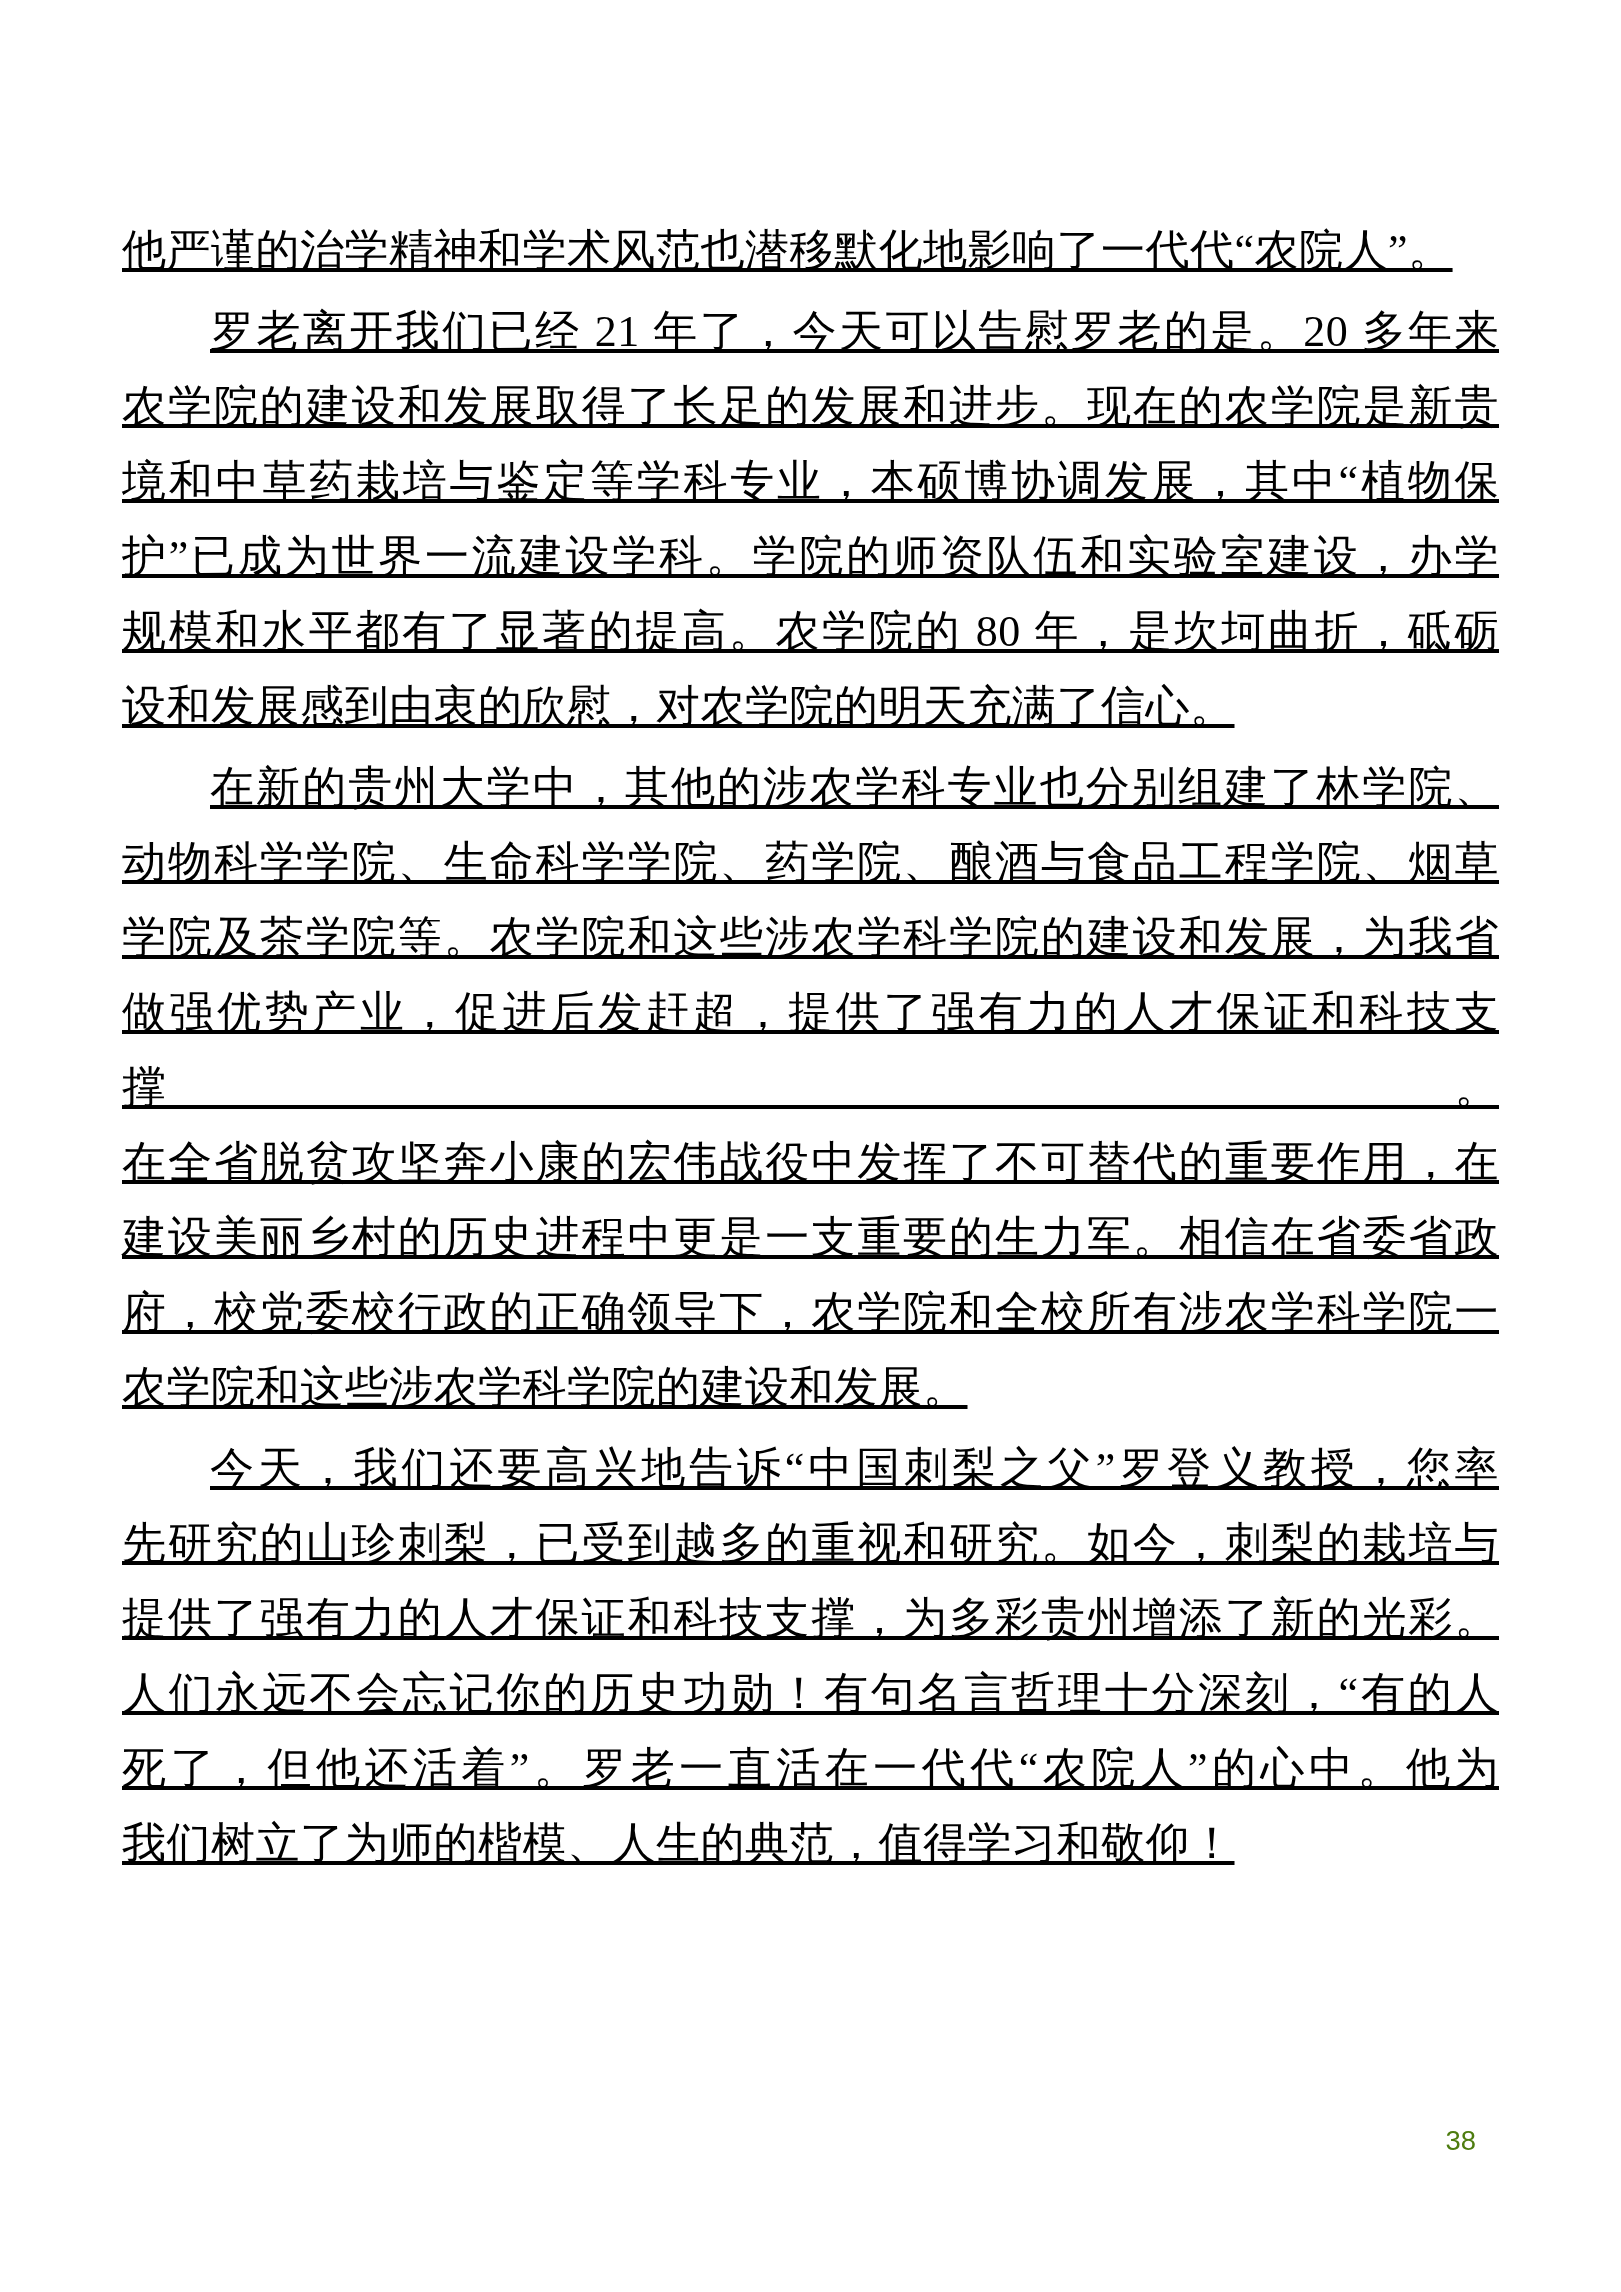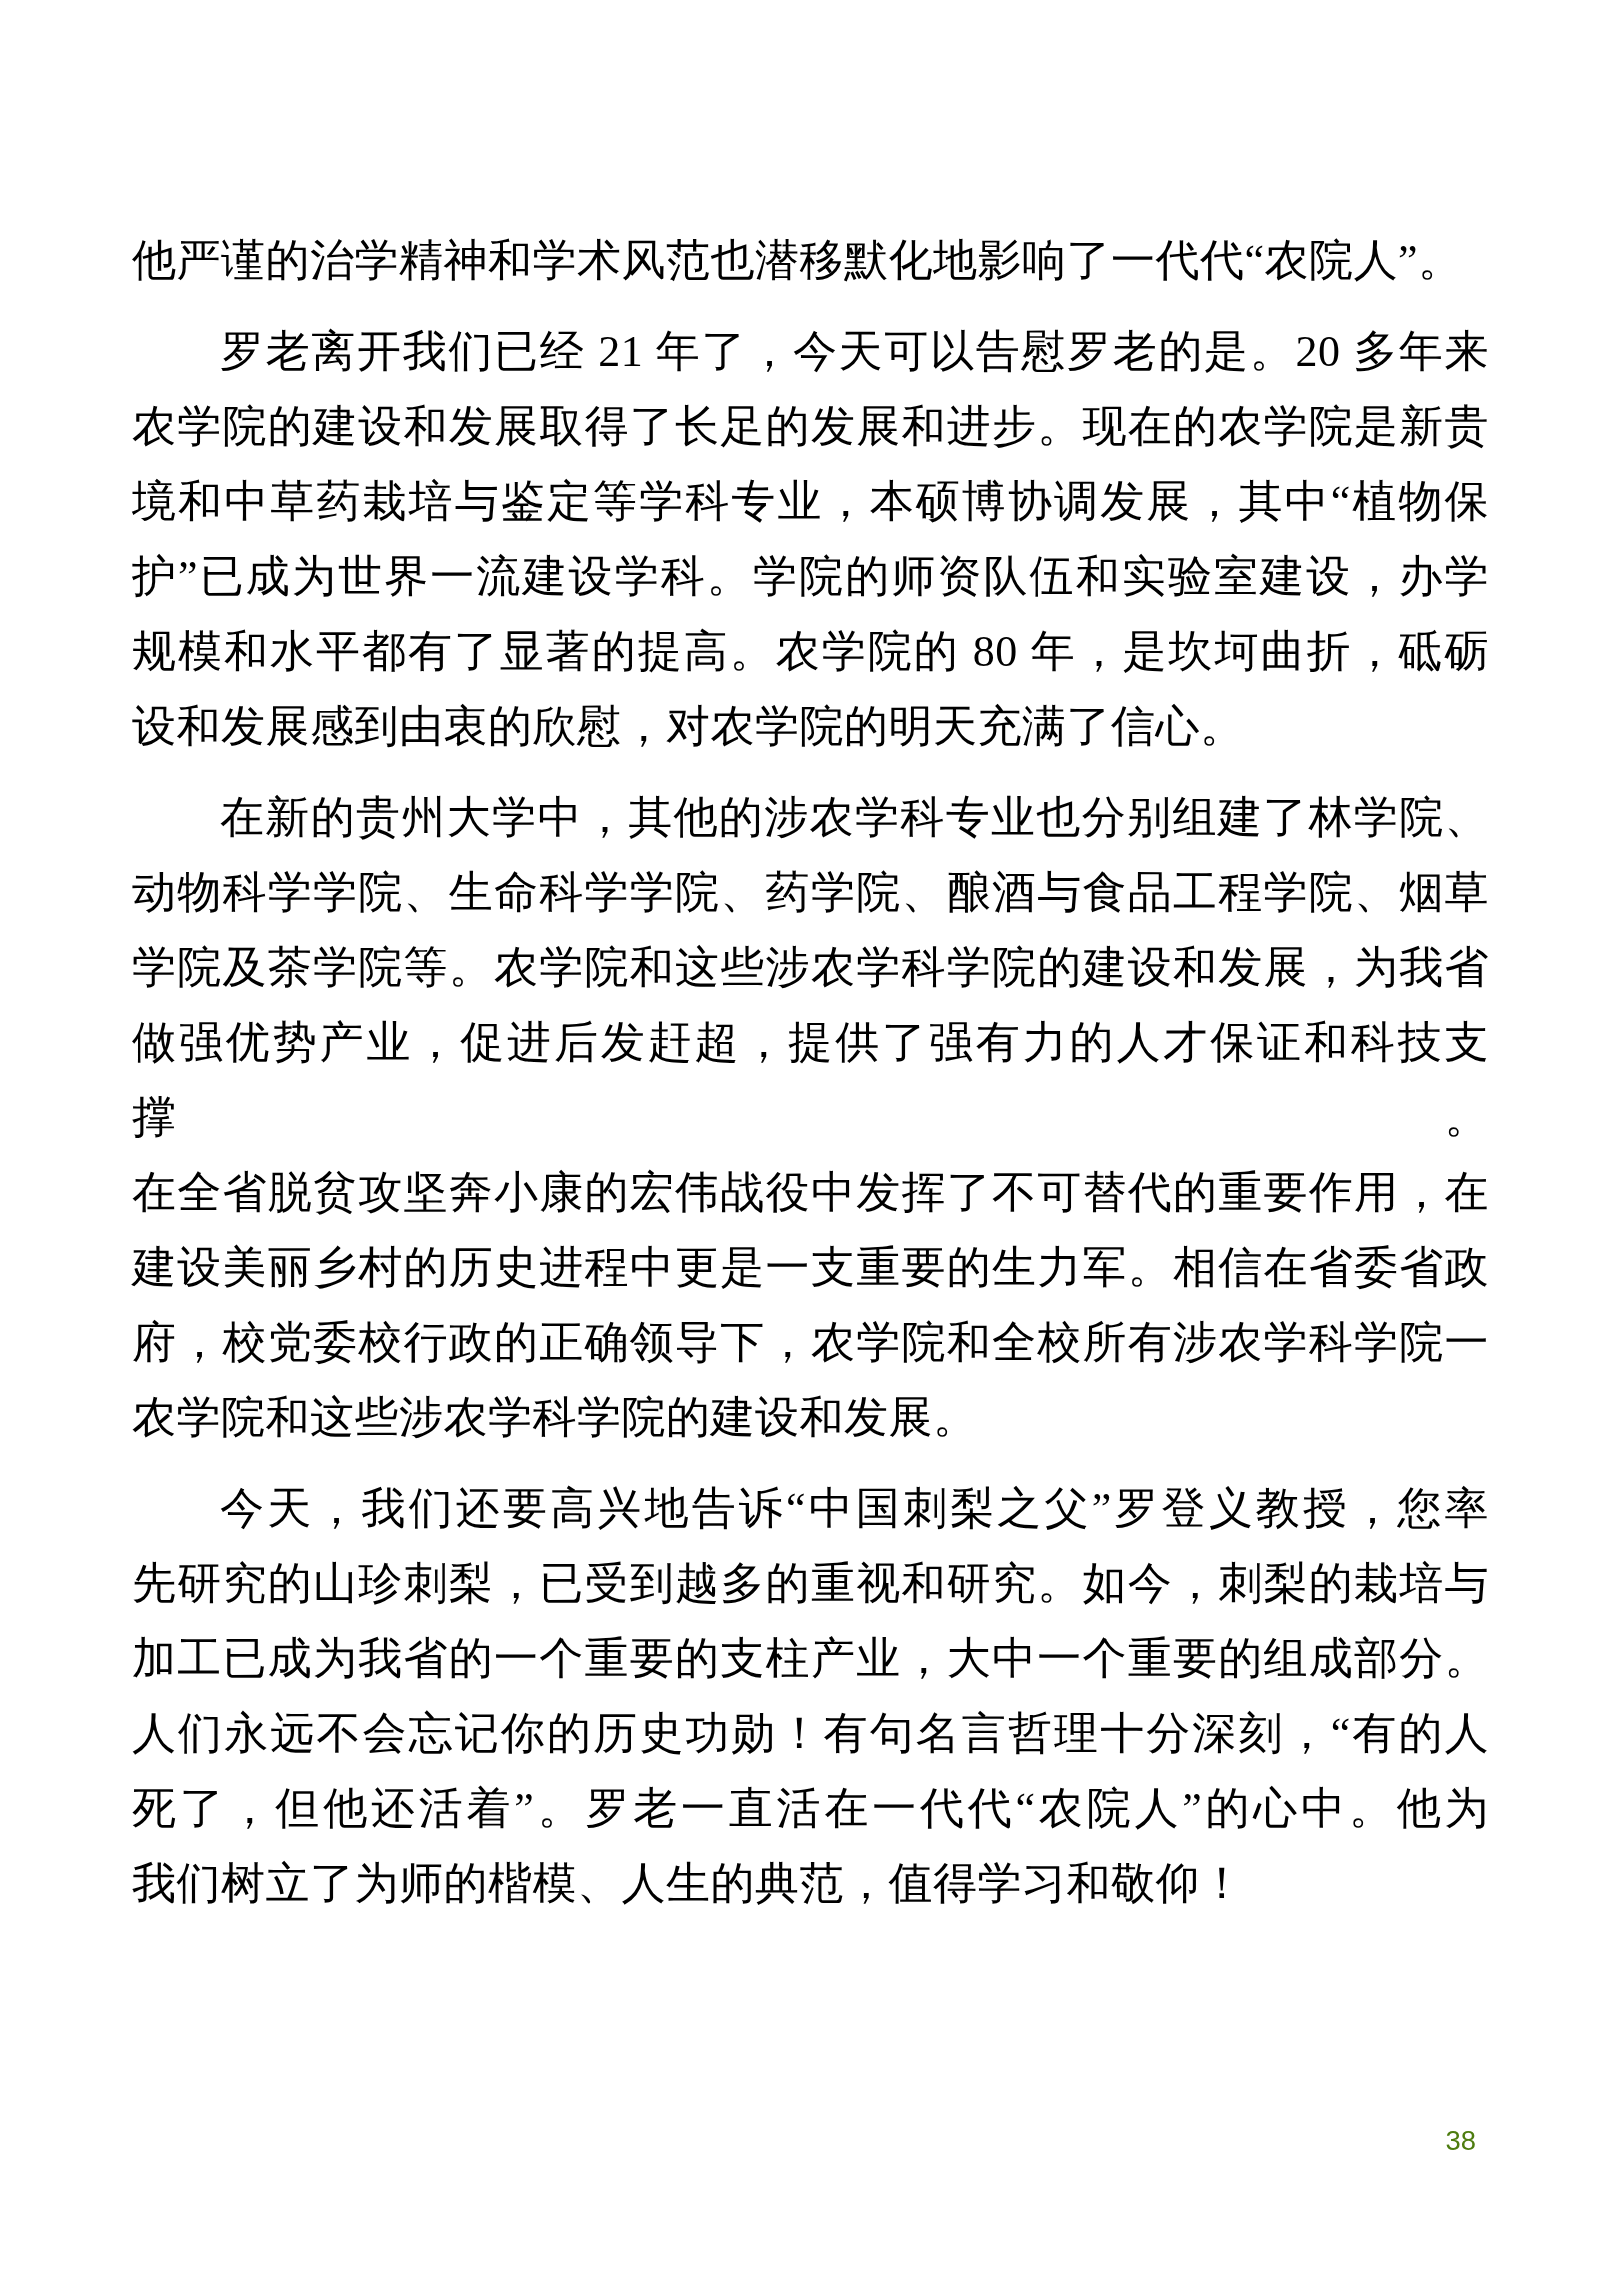--- a/index.html
+++ b/index.html
@@ -20,22 +20,23 @@
     inset: 0;
     background: #ffffff;
   }
   .content {
     position: absolute;
     left: 116px;
     right: 116px;
     top: 207px;
   }
   .paragraph {
-    margin: 16px;
+    margin: 6px;
     padding: 0;
+    text-decoration: underline;
   }
   .line {
     font-size: 44px;
     line-height: 75px;
     letter-spacing: 0.5px;
   }
   .line-fill {
     text-align: justify;
     text-align-last: justify;
   }
@@ -78,21 +79,21 @@
         <div class="line line-fill">学院及茶学院等。农学院和这些涉农学科学院的建设和发展，为我省</div>
         <div class="line line-fill">做强优势产业，促进后发赶超，提供了强有力的人才保证和科技支撑。</div>
         <div class="line line-fill">在全省脱贫攻坚奔小康的宏伟战役中发挥了不可替代的重要作用，在</div>
         <div class="line line-fill">建设美丽乡村的历史进程中更是一支重要的生力军。相信在省委省政</div>
         <div class="line line-fill">府，校党委校行政的正确领导下，农学院和全校所有涉农学科学院一</div>
         <div class="line line-last">农学院和这些涉农学科学院的建设和发展。</div>
       </div>
       <div class="paragraph">
         <div class="line line-fill line-indent">今天，我们还要高兴地告诉“中国刺梨之父”罗登义教授，您率</div>
         <div class="line line-fill">先研究的山珍刺梨，已受到越多的重视和研究。如今，刺梨的栽培与</div>
-        <div class="line line-fill">加工已成为我省的一个重要的支柱产业，大中一个重要的组成部分。</div>
+        <div class="line line-fill">提供了强有力的人才保证和科技支撑，为多彩贵州增添了新的光彩。</div>
         <div class="line line-fill">人们永远不会忘记你的历史功勋！有句名言哲理十分深刻，“有的人</div>
         <div class="line line-fill">死了，但他还活着”。罗老一直活在一代代“农院人”的心中。他为</div>
         <div class="line line-last">我们树立了为师的楷模、人生的典范，值得学习和敬仰！</div>
       </div>
     </div>
   <div class="page-number">38</div>
 </div>
 
 
 </body></html>

